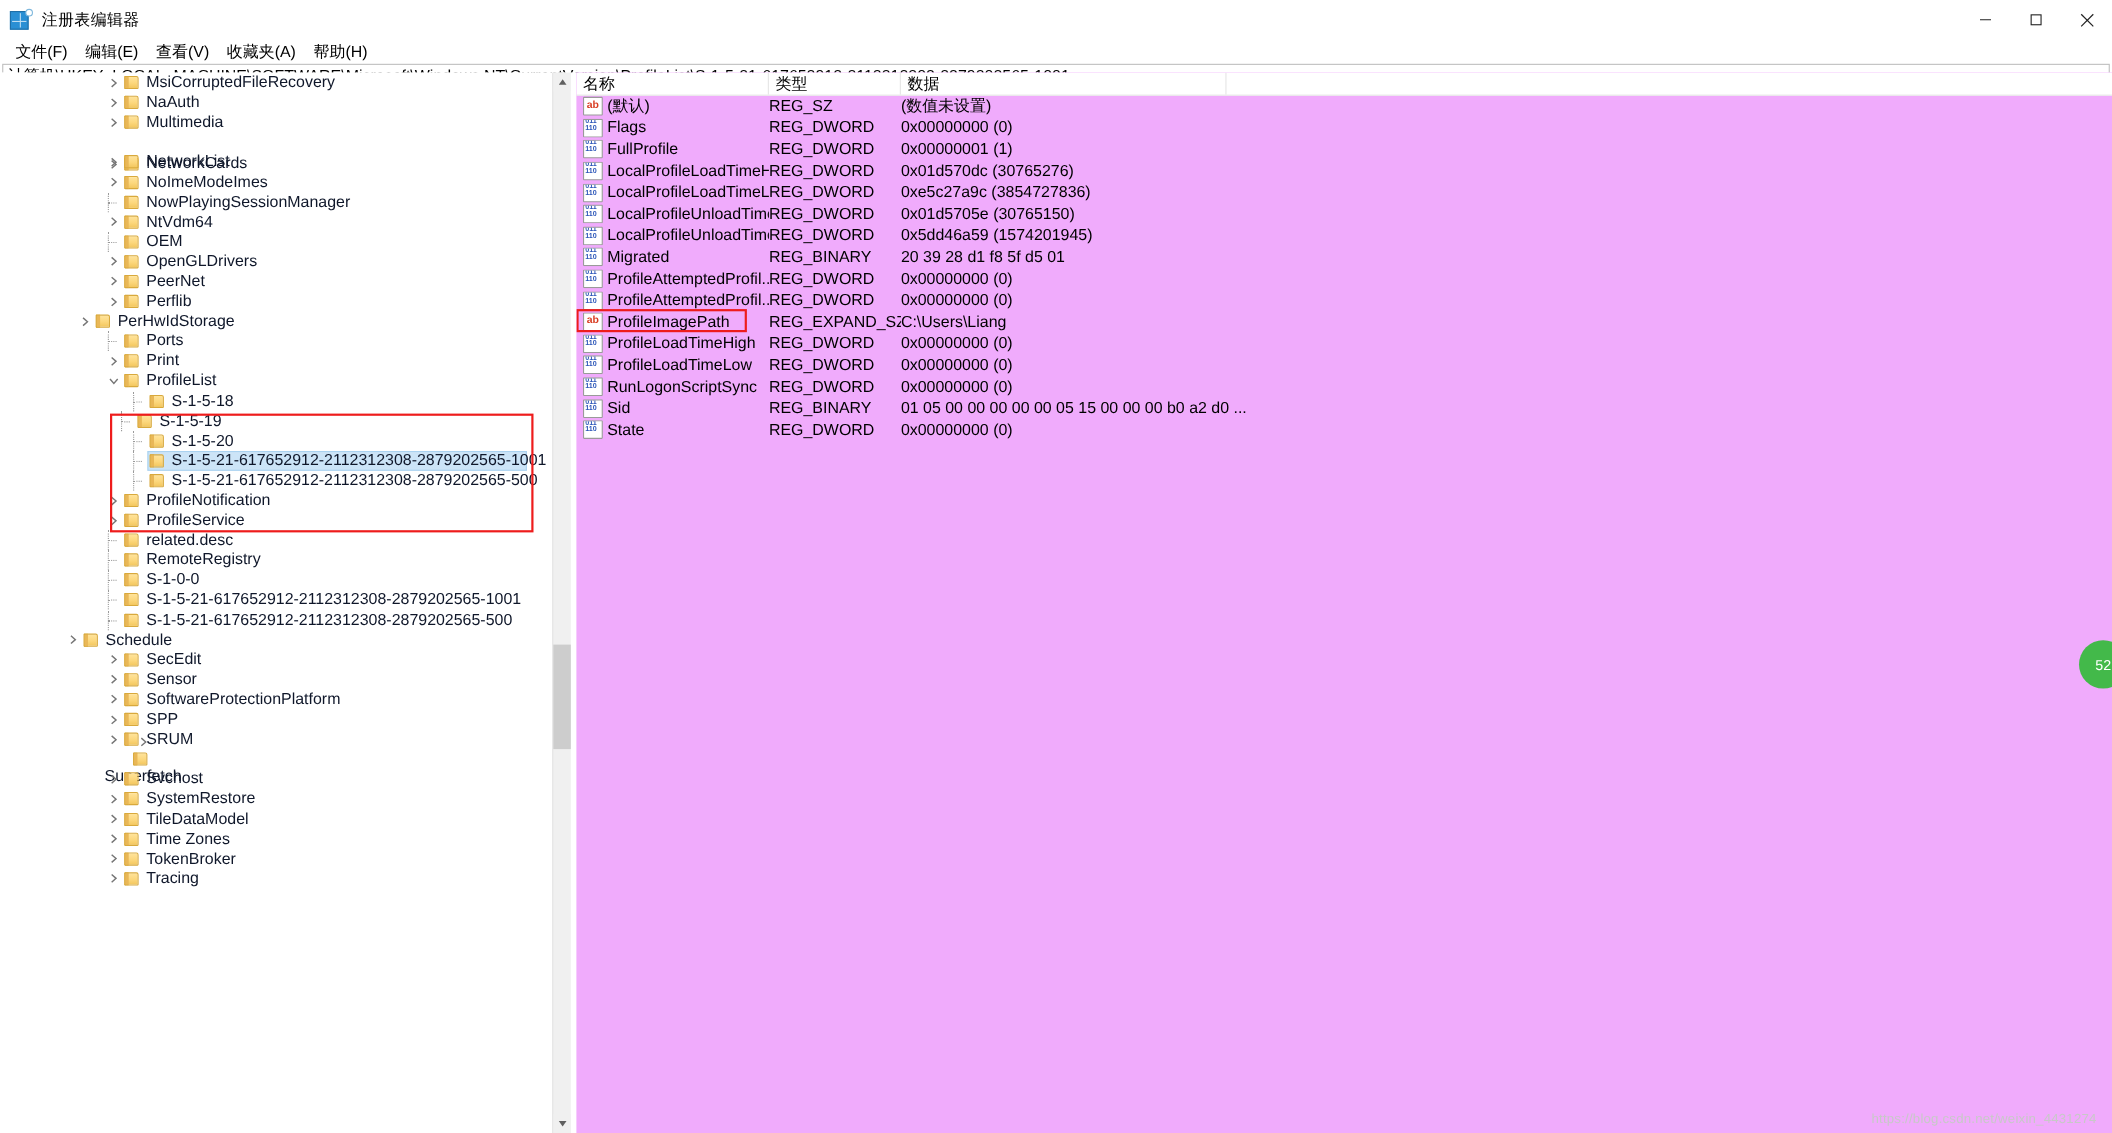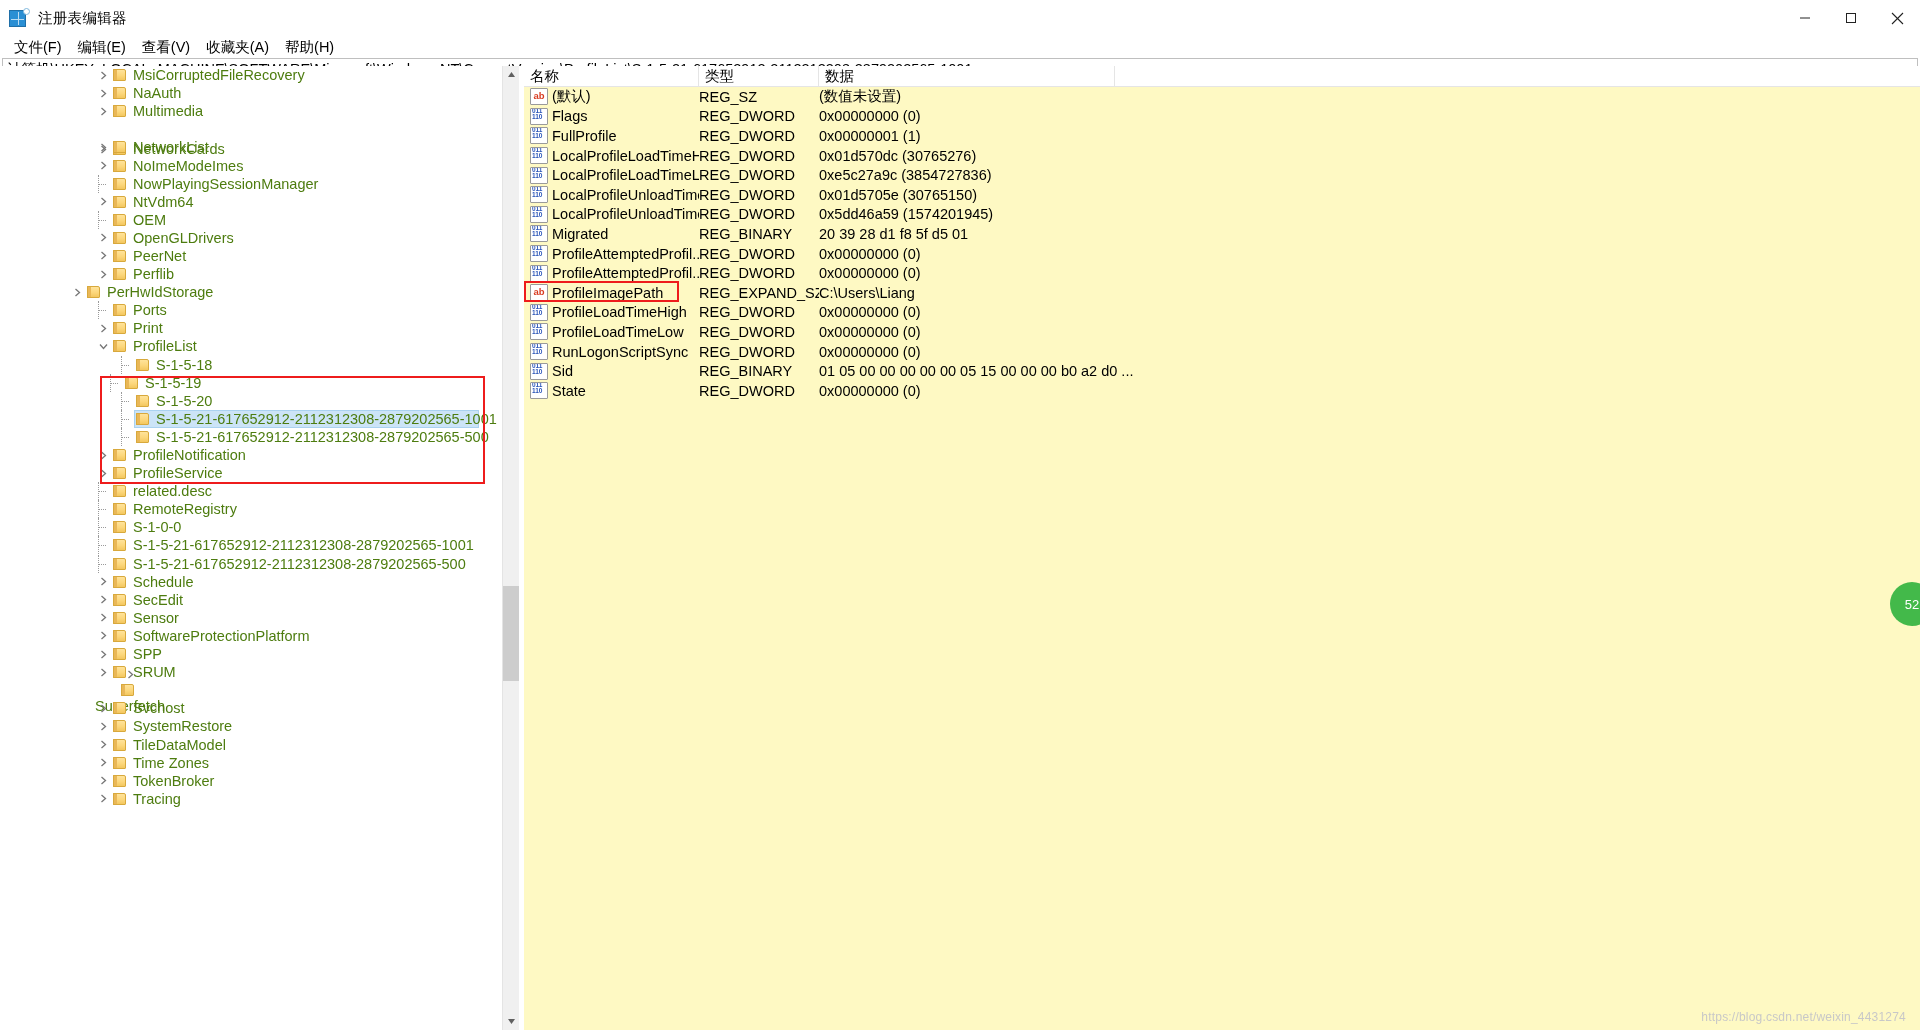--- a/index.html
+++ b/index.html
@@ -80,21 +80,21 @@
   .pane-tree{
     width:519px;flex:none;position:relative;
     background:#ffffff;
     border-right:0;
     overflow:hidden;
   }
   .splitter{
     width:5px;flex:none;background:#ffffff;
   }
   .pane-values{
-    flex:1;position:relative;background:#fef9c3;overflow:hidden;
+    flex:1;position:relative;background:#f0abfc;overflow:hidden;
   }
   
   .tree-scroll{
     position:absolute;left:0;top:0;right:16px;bottom:0;overflow:hidden;
   }
   .tree-row{
     height:18.1px;display:flex;align-items:center;white-space:nowrap;
     font-size:14.5px;line-height:18px;
     position:relative;
   }
@@ -125,21 +125,21 @@
     box-sizing:border-box;
   }
   .folder .fl{
     position:absolute;left:1px;top:1px;width:4px;height:12px;
     background:#e9b757;
     border:1px solid #d8a93c;
     border-right:none;
     box-sizing:border-box;
     border-radius:1px 0 0 1px;
   }
-  .tree-label{color:#4d7c0f;}
+  .tree-label{color:#0f172a;}
   .tree-row.selected .selbg{
     position:absolute;
     background:#cce4f7;
     border:1px solid #aad2f0;
     box-sizing:border-box;
     top:0;bottom:0;
     z-index:0;
   }
   .tree-row .cell{position:relative;z-index:1;display:flex;align-items:center;}
   
@@ -605,21 +605,21 @@
           <div class="cell" style="padding-left:95px;">
             <span class="dash"></span>
             <span class="folder">
               <span class="fb"></span>
               <span class="fl"></span>
             </span>
             <span class="tree-label">S-1-5-21-617652912-2112312308-2879202565-500</span>
           </div>
         </div>
         <div class="tree-row">
-          <div class="cell" style="padding-left:95px;">
+          <div class="cell" style="padding-left:58px;">
             <span class="chev">
               <svg width="9" height="9" viewBox="0 0 9 9">
                 <path d="M2.5 1 L6.5 4.5 L2.5 8" fill="none" stroke="#767676" stroke-width="1.3"></path>
               </svg>
             </span>
             <span class="folder">
               <span class="fb"></span>
               <span class="fl"></span>
             </span>
             <span class="tree-label">Schedule</span>

